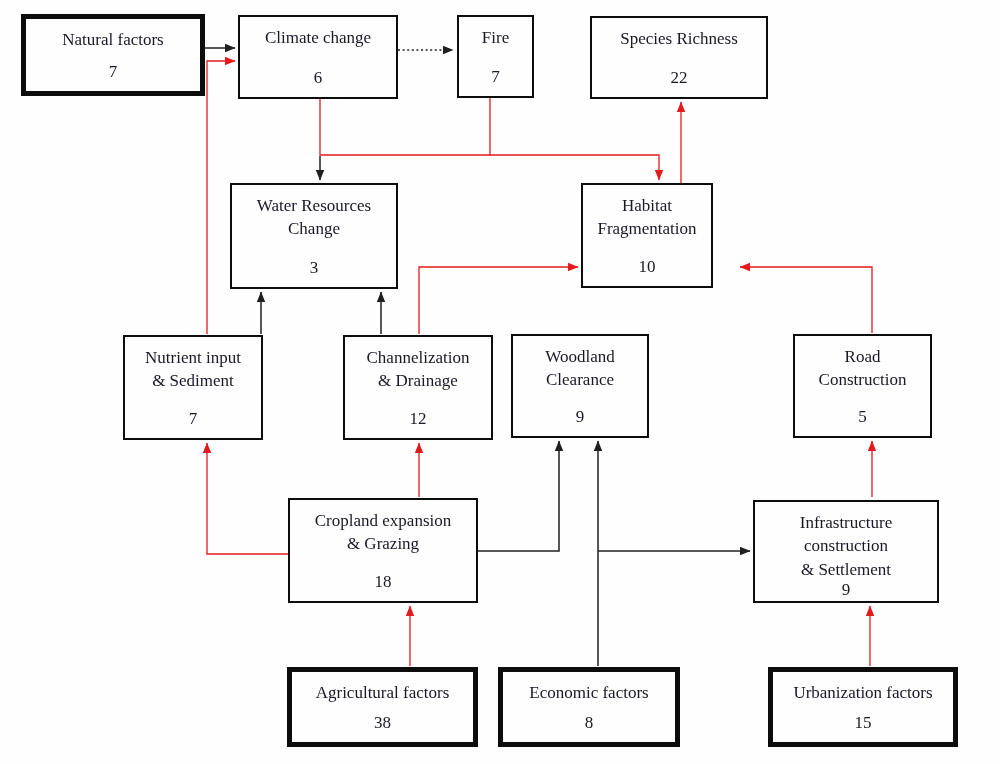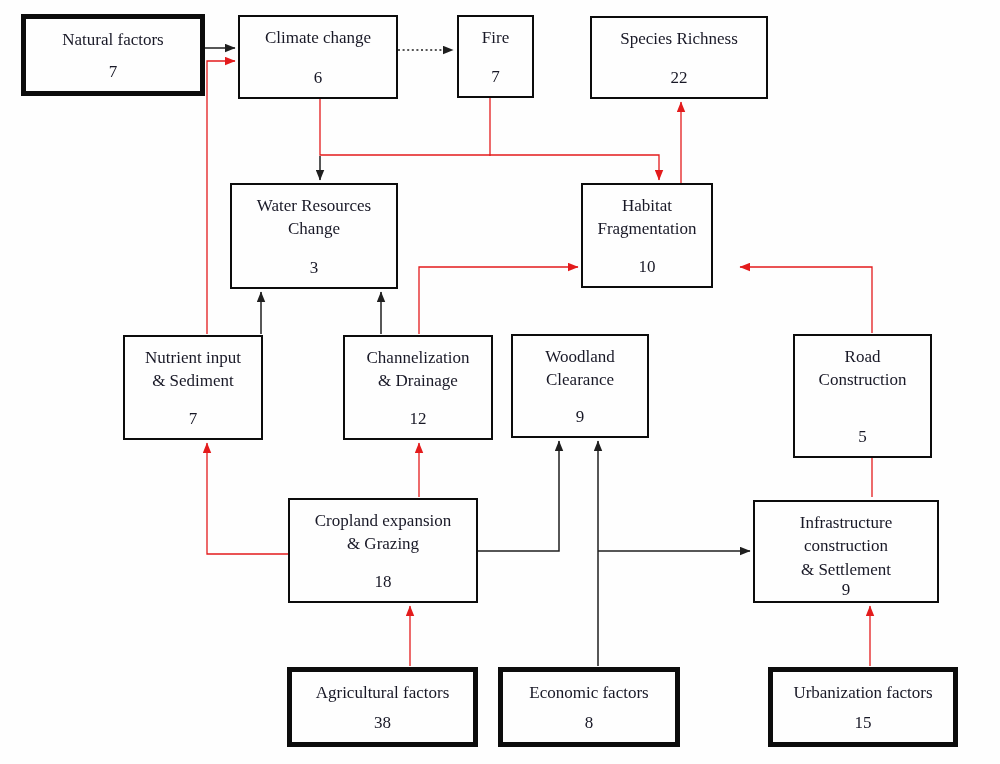--- a/index.html
+++ b/index.html
@@ -106,21 +106,21 @@
       <div class="node" style="left: 343px; top: 335px; width: 150px; height: 105px;">
         <div class="node-label">Channelization
 &amp; Drainage</div>
         <div class="node-value">12</div>
       </div>
       <div class="node" style="left: 511px; top: 334px; width: 138px; height: 104px;">
         <div class="node-label">Woodland
 Clearance</div>
         <div class="node-value">9</div>
       </div>
-      <div class="node" style="left: 793px; top: 334px; width: 139px; height: 124px;">
+      <div class="node" style="left: 793px; top: 334px; width: 139px; height: 104px;">
         <div class="node-label">Road
 Construction</div>
         <div class="node-value">5</div>
       </div>
       <div class="node" style="left: 288px; top: 498px; width: 190px; height: 105px;">
         <div class="node-label">Cropland expansion
 &amp; Grazing</div>
         <div class="node-value">18</div>
       </div>
       <div class="node" style="left: 753px; top: 500px; width: 186px; height: 103px;">

